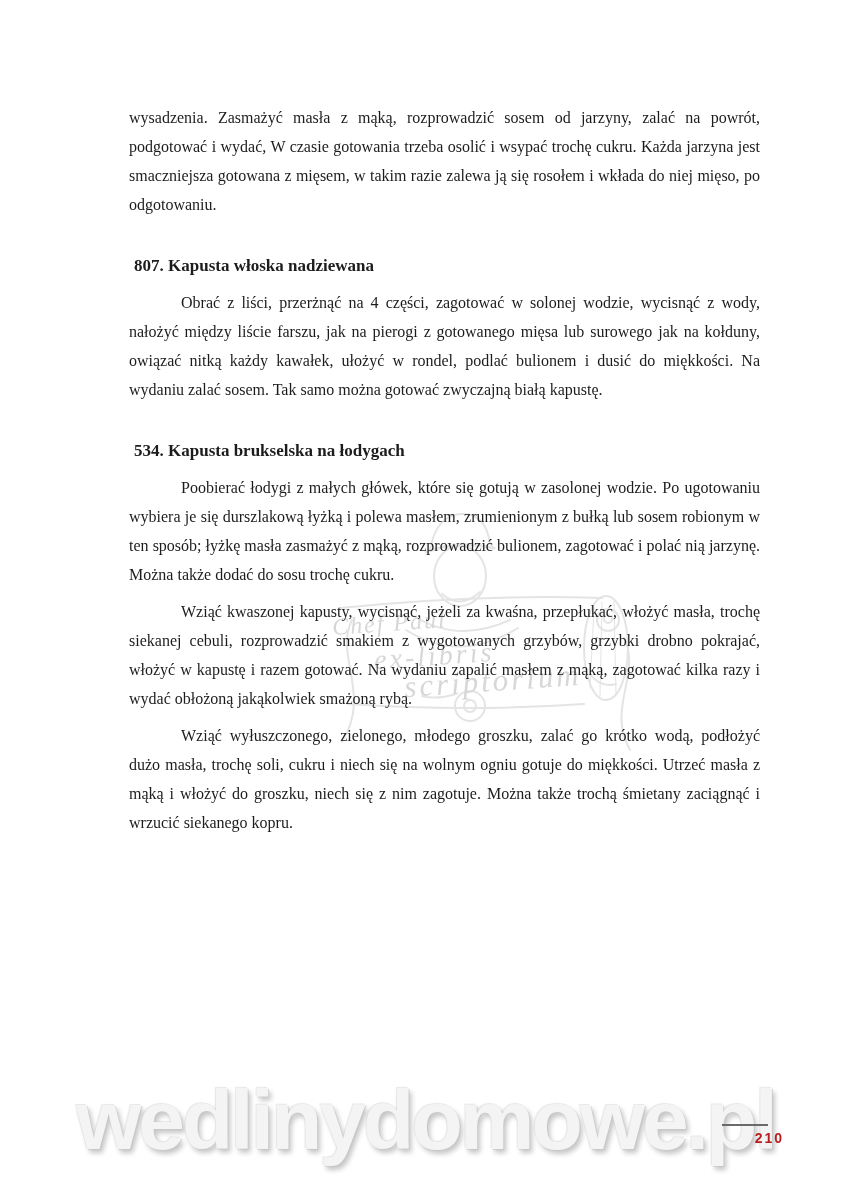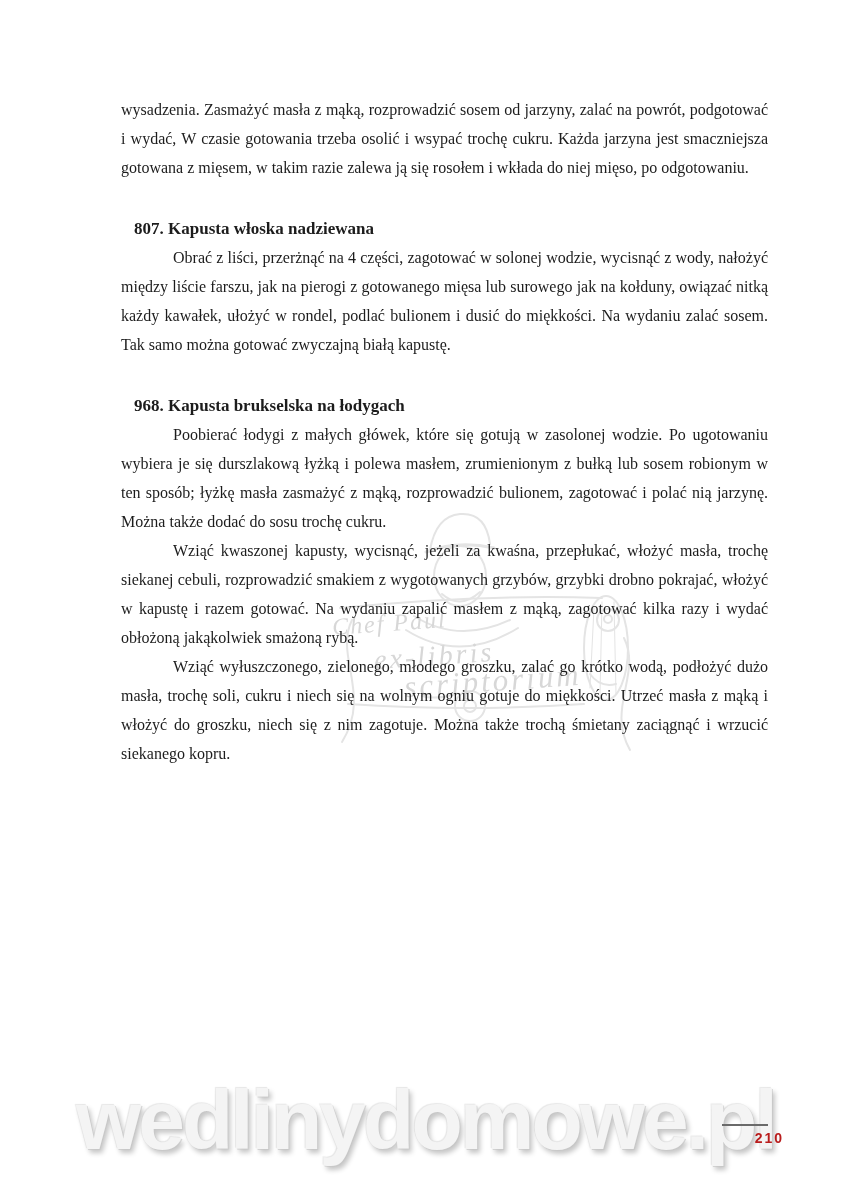--- a/index.html
+++ b/index.html
@@ -16,21 +16,21 @@
     position: absolute;
     left: 121px; top: 0;
     width: 647px;
     padding-top: 95px;
     color: var(--text-color, #1c1c1c);
     font-size: 16px;
     line-height: 29px;
     text-align: justify;
     z-index: 2;
   }
-  .content p { margin: 0; text-indent: 52px; }
+  .content p { margin: 8px; text-indent: 52px; }
   .content p.intro { text-indent: 0; }
   .recipe-section h2 {
     font-size: 17px;
     line-height: 29px;
     font-weight: bold;
     margin: 32px 0 0 13px;
     text-align: left;
   }
 
   
@@ -128,21 +128,21 @@
 
 <div class="content">
   <p class="intro">wysadzenia. Zasmażyć masła z mąką, rozprowadzić sosem od jarzyny, zalać na powrót, podgotować i wydać, W czasie gotowania trzeba osolić i wsypać trochę cukru. Każda jarzyna jest smaczniejsza gotowana z mięsem, w takim razie zalewa ją się rosołem i wkłada do niej mięso, po odgotowaniu.</p>
   <div id="sections">
   <section class="recipe-section">
     <h2>807. Kapusta włoska nadziewana</h2>
     <p>Obrać z liści, przerżnąć na 4 części, zagotować w solonej wodzie, wycisnąć z wody, nałożyć między liście farszu, jak na pierogi z gotowanego mięsa lub surowego jak na kołduny, owiązać nitką każdy kawałek, ułożyć w rondel, podlać bulionem i dusić do miękkości. Na wydaniu zalać sosem. Tak samo można gotować zwyczajną białą kapustę.</p>
   </section>
 
   <section class="recipe-section">
-    <h2>968. Kapusta brukselska na łodygach</h2>
+    <h2>534. Kapusta brukselska na łodygach</h2>
     <p>Poobierać łodygi z małych główek, które się gotują w zasolonej wodzie. Po ugotowaniu wybiera je się durszlakową łyżką i polewa masłem, zrumienionym z bułką lub sosem robionym w ten sposób; łyżkę masła zasmażyć z mąką, rozprowadzić bulionem, zagotować i polać nią jarzynę. Można także dodać do sosu trochę cukru.</p>
   </section>
 
   <section class="recipe-section">
     <p>Wziąć kwaszonej kapusty, wycisnąć, jeżeli za kwaśna, przepłukać, włożyć masła, trochę siekanej cebuli, rozprowadzić smakiem z wygotowanych grzybów, grzybki drobno pokrajać, włożyć w kapustę i razem gotować. Na wydaniu zapalić masłem z mąką, zagotować kilka razy i wydać obłożoną jakąkolwiek smażoną rybą.</p>
   </section>
 
 
   <section class="recipe-section">
     <p>Wziąć wyłuszczonego, zielonego, młodego groszku, zalać go krótko wodą, podłożyć dużo masła, trochę soli, cukru i niech się na wolnym ogniu gotuje do miękkości. Utrzeć masła z mąką i włożyć do groszku, niech się z nim zagotuje. Można także trochą śmietany zaciągnąć i wrzucić siekanego kopru.</p>

